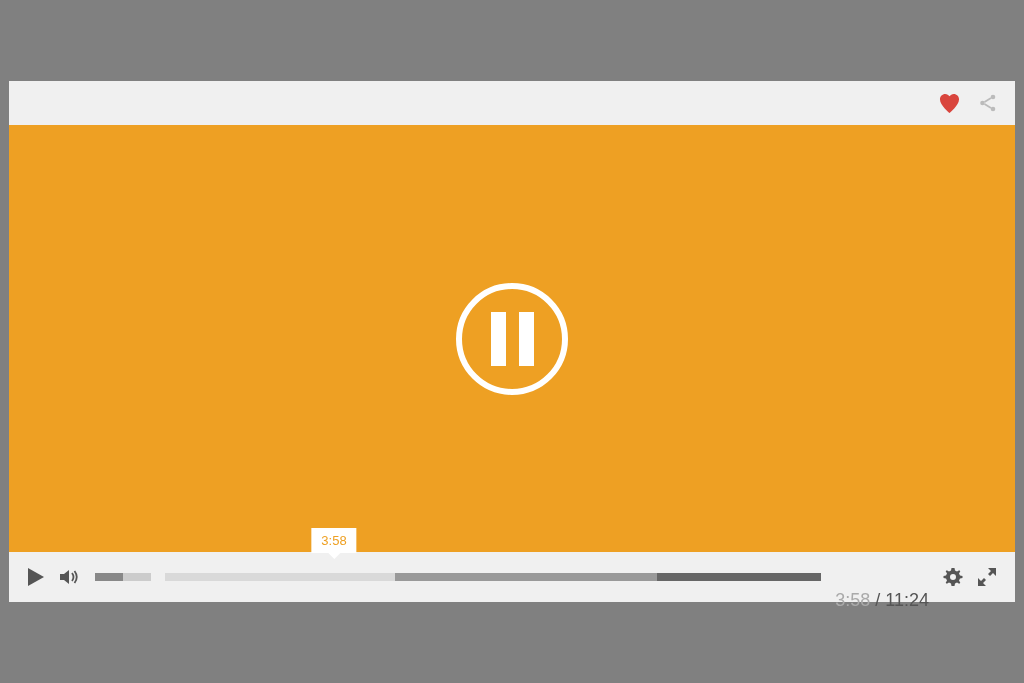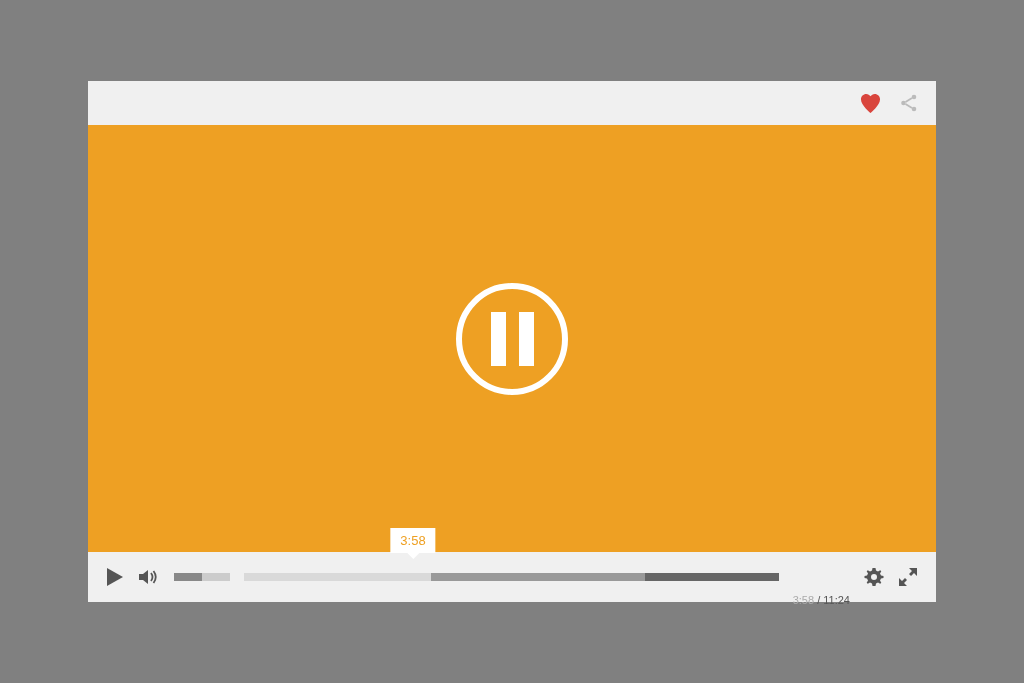--- a/index.html
+++ b/index.html
@@ -6,21 +6,21 @@
     body {
       width: 1024px;
       height: 683px;
       background: #808080;
       display: flex;
       align-items: center;
       justify-content: center;
       font-family: Arial, sans-serif;
     }
     .player {
-      width: 848px;
+      width: 1006px;
       background: #3b82f6;
     }
     .top-bar {
       height: 44px;
       background: #f0f0f0;
       display: flex;
       justify-content: flex-end;
       align-items: center;
       padding: 0 18px;
       gap: 18px;
@@ -113,21 +113,21 @@
     .progress-buffered {
       height: 100%;
       background: #999;
     }
     .progress-rest {
       height: 100%;
       background: #666;
       flex: 1;
     }
     .time-display {
-      font-size: 11px;
+      font-size: 18px;
       color: #555;
       white-space: nowrap;
       margin-top: 46px;
     }
     .time-current {
       color: #aaa;
     }
   </style>
 </head>
 <body>

